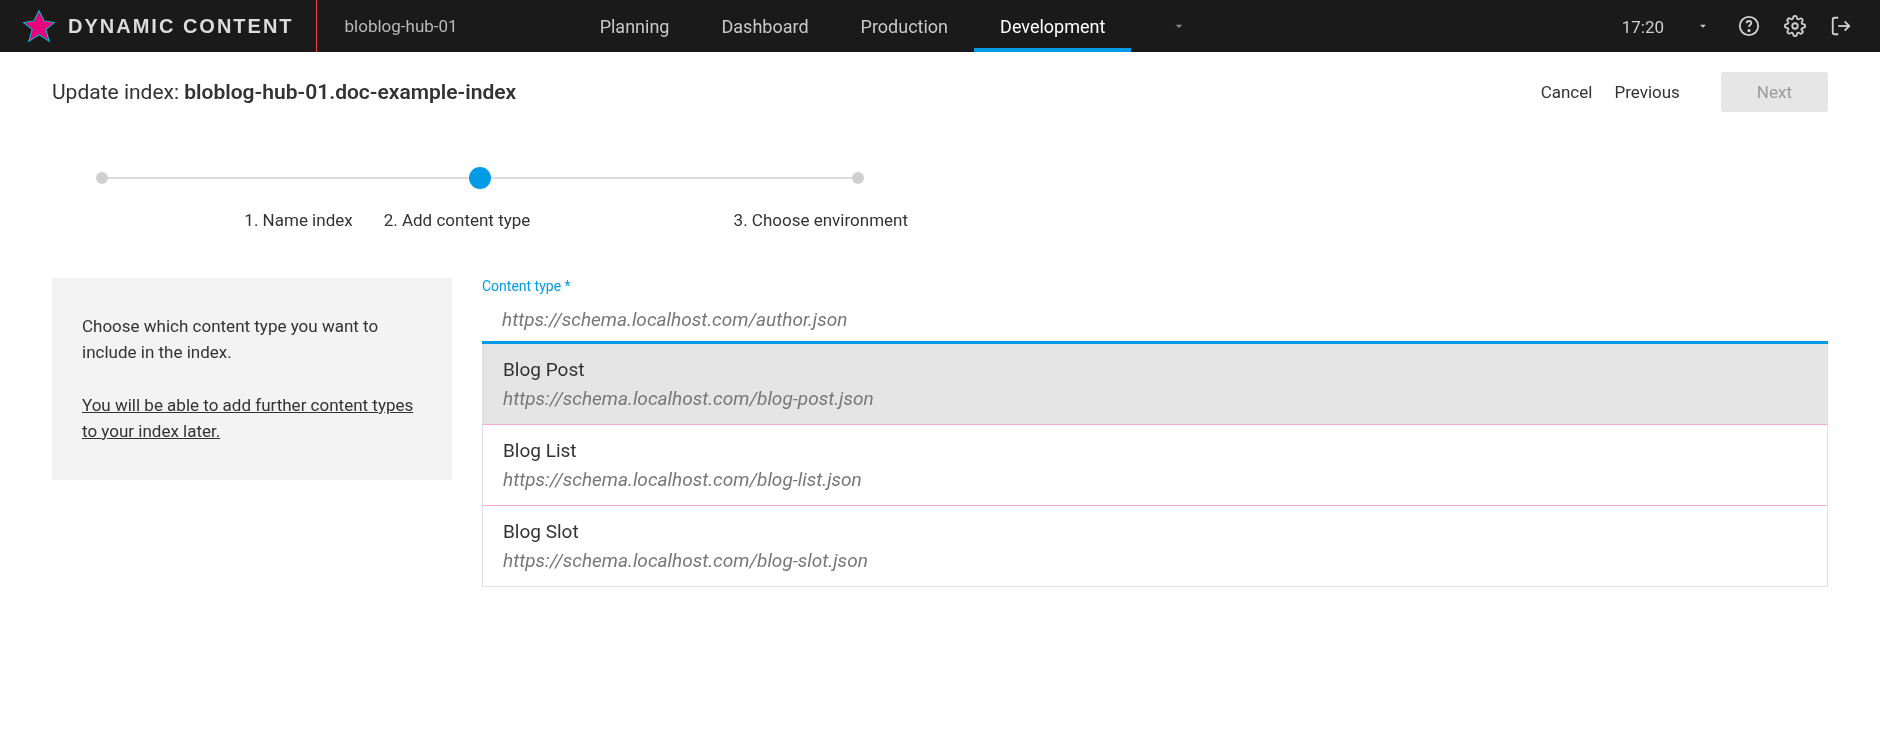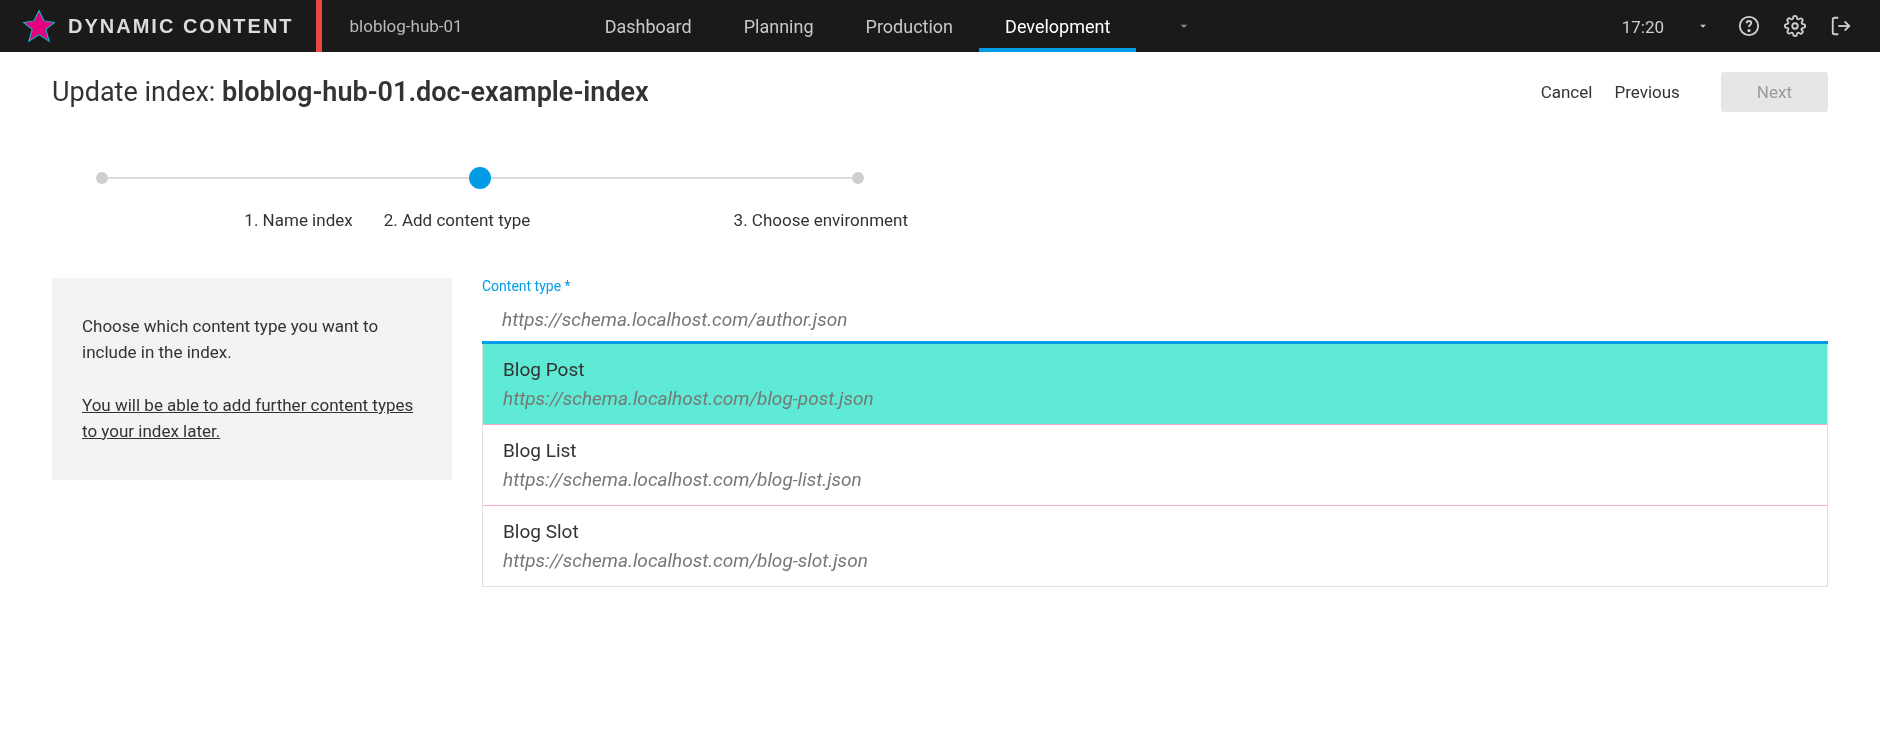--- a/index.html
+++ b/index.html
@@ -1,33 +1,33 @@
 <!DOCTYPE html>
 <html><head>
 <meta charset="utf-8">
 <style>
   * { box-sizing: border-box; margin: 0; padding: 0; }
   html, body { width: 1880px; height: 749px; font-family: -apple-system, BlinkMacSystemFont, "Segoe UI", Roboto, Helvetica, Arial, sans-serif; background: #fff; color: #333; }
   
   .topbar { display: flex; align-items: center; height: 52px; background: #1a1a1a; color: #e6e6e6; }
-  .brand { display: flex; align-items: center; gap: 12px; padding: 0 22px; height: 100%; border-right: 6px solid #ef4444; }
+  .brand { display: flex; align-items: center; gap: 12px; padding: 0 22px; height: 100%; border-right: 1px solid #ef4444; }
   .brand-logo { width: 34px; height: 34px; }
   .brand-text { font-family: "Arial Narrow", Arial, sans-serif; font-weight: 700; letter-spacing: 2px; font-size: 20px; color: #dcdcdc; }
   .hub-name { padding: 0 28px; color: #b9b9b9; font-size: 17px; }
   .nav { display: flex; height: 100%; margin-left: 88px; }
   .nav-item { display: flex; align-items: center; height: 100%; padding: 0 26px; font-size: 18px; color: #c9c9c9; cursor: pointer; position: relative; }
   .nav-item.active { color: #fff; }
   .nav-item.active::after { content: ""; position: absolute; left: 0; right: 0; bottom: 0; height: 4px; background: #039be5; }
   .nav-dropdown-icon { margin-left: 40px; display: flex; align-items: center; color: #888; cursor: pointer; }
   .topbar-right { margin-left: auto; display: flex; align-items: center; gap: 24px; padding-right: 28px; height: 100%; }
   .time-group { display: flex; align-items: flex-end; gap: 28px; color: #cfcfcf; font-size: 17px; }
   .right-icon { width: 22px; height: 22px; color: #cfcfcf; cursor: pointer; display:flex; align-items:center; justify-content:center; }
   
   .subheader { display: flex; align-items: center; justify-content: space-between; padding: 20px 52px 0 52px; }
-  .page-title { font-size: 27px; color: #333; }
+  .page-title { font-size: 21px; color: #333; }
   .page-title .prefix { font-weight: 400; }
   .page-title .strong { font-weight: 600; }
   .actions { display: flex; align-items: center; gap: 22px; }
   .link-btn { font-size: 17px; color: #333; cursor: pointer; }
   .primary-btn { background: #e6e6e6; color: #9a9a9a; border-radius: 3px; padding: 10px 36px; font-size: 17px; cursor: default; margin-left: 19px; }
   
   .stepper-wrap { padding: 60px 52px 0 52px; width: 960px; }
   .stepper-line { position: relative; height: 12px; margin: 0 50px; }
   .stepper-track { position: absolute; top: 50%; left: 0; right: 0; height: 2px; background: #dcdcdc; transform: translateY(-50%); }
   .stepper-dot { position: absolute; top: 50%; width: 12px; height: 12px; border-radius: 50%; background: #cfcfcf; transform: translate(-50%, -50%); }
@@ -41,42 +41,42 @@
   .body { display: flex; padding: 48px 52px 0 52px; gap: 30px; }
   .info-box { width: 400px; background: #f3f3f3; padding: 36px 30px; font-size: 17px; color: #333; line-height: 1.5; align-self: flex-start; }
   .info-box p + p { margin-top: 28px; text-decoration: underline; }
   .form-area { flex: 1; }
   .field-label { font-size: 14px; color: #039be5; margin-bottom: 4px; }
   .field-label .req { color: #039be5; }
   .input-shell { border-bottom: 3px solid #039be5; padding: 10px 0 10px 20px; font-size: 19px; font-style: italic; color: #777; margin-bottom: 0; }
   .dropdown { border: 1px solid #e0e0e0; border-top: none; }
   .dropdown-item { padding: 14px 20px; cursor: pointer; }
   .dropdown-item + .dropdown-item { border-top: 1px solid #f9a8d4; }
-  .dropdown-item.selected { background: #5eead4; }
+  .dropdown-item.selected { background: #e5e5e5; }
   .dropdown-item .dd-title { font-size: 19px; color: #333; margin-bottom: 6px; }
   .dropdown-item .dd-sub { font-size: 19px; font-style: italic; color: #777; }
   svg { display: block; }
 </style>
 </head>
 <body>
 
 <div class="topbar">
   <div class="brand">
     <span class="brand-logo">
       <svg viewBox="0 0 40 40" width="34" height="34">
         <polygon points="20,2 26,14 38,16 28,24 32,38 20,30 8,38 12,24 2,16 14,14" fill="#e6007e" stroke="#00c7d4" stroke-width="1.2"></polygon>
       </svg>
     </span>
     <span class="brand-text">DYNAMIC CONTENT</span>
   </div>
   <div class="hub-name">bloblog-hub-01</div>
 
   <div class="nav">
+    <div class="nav-item">Planning</div>
     <div class="nav-item">Dashboard</div>
-    <div class="nav-item">Planning</div>
     <div class="nav-item">Production</div>
     <div class="nav-item active">Development</div>
     <span class="nav-dropdown-icon">
       <svg width="16" height="16" viewBox="0 0 24 24">
           <path d="M7 10l5 5 5-5z" fill="currentColor"></path>
         </svg>
     </span>
   </div>
 
   <div class="topbar-right">

